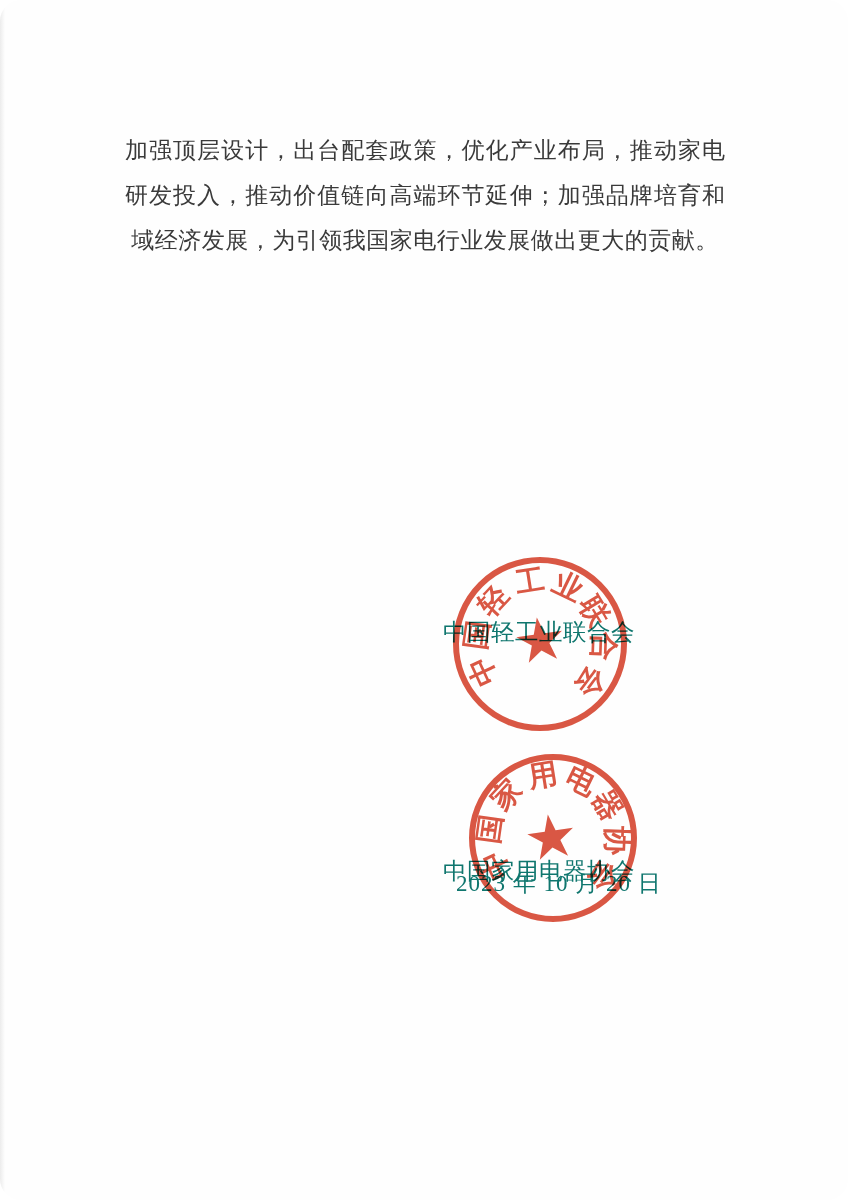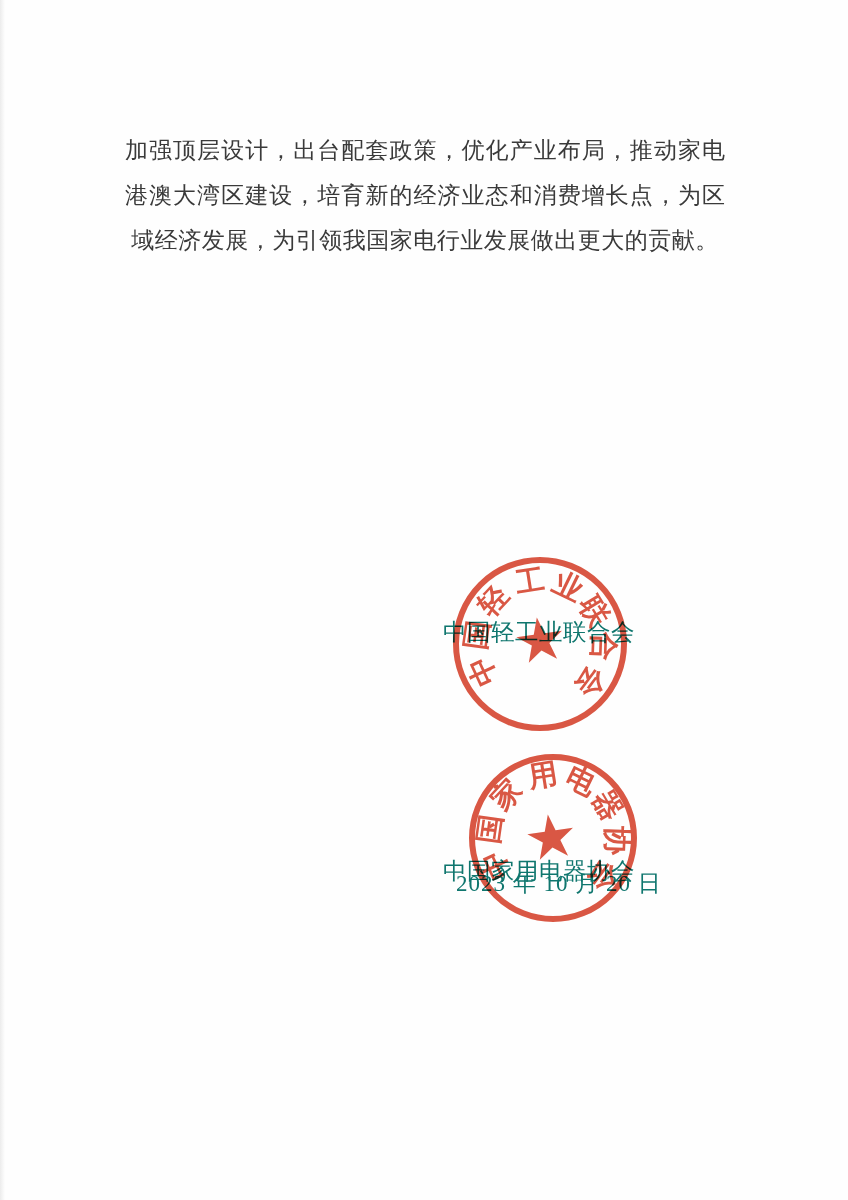--- a/index.html
+++ b/index.html
@@ -12,20 +12,21 @@
   body {
     width: 848px; height: 1200px;
     background: #ffffff;
     font-family: "Liberation Serif", "DejaVu Serif", serif;
   }
   .page {
     position: relative;
     width: 848px; height: 1200px;
     background: var(--paper, #fefefe);
     overflow: hidden;
+    border-radius: 21px;
   }
   .scan-edge {
     position: absolute; left: 0; top: 0; bottom: 0; width: 5px;
     background: linear-gradient(to right, #ececec, rgba(255,255,255,0));
     pointer-events: none;
   }
   
   .body-text {
     position: absolute;
     left: 125px; top: 128px; width: 600px;
@@ -100,21 +101,21 @@
   .seal2 .star { top: 50%; left: 49%; }
 </style>
 </head>
 <body>
 
 <div class="page">
   <div class="scan-edge"></div>
 
   <div class="body-text">
     <div class="bline">加强顶层设计，出台配套政策，优化产业布局，推动家电</div>
-    <div class="bline">港澳大湾区建设，培育新的经济业态和消费增长点，为区</div>
+    <div class="bline">研发投入，推动价值链向高端环节延伸；加强品牌培育和</div>
     <div class="bline">域经济发展，为引领我国家电行业发展做出更大的贡献。</div>
   </div>
 
   <div>
     <div class="typed org1">中国轻工业联合会</div>
     <div class="typed org2">中国家用电器协会</div>
     <div class="typed date">2023 年 10 月 20 日</div>
 
     <div class="seal seal1">
       <div class="ring"></div>

